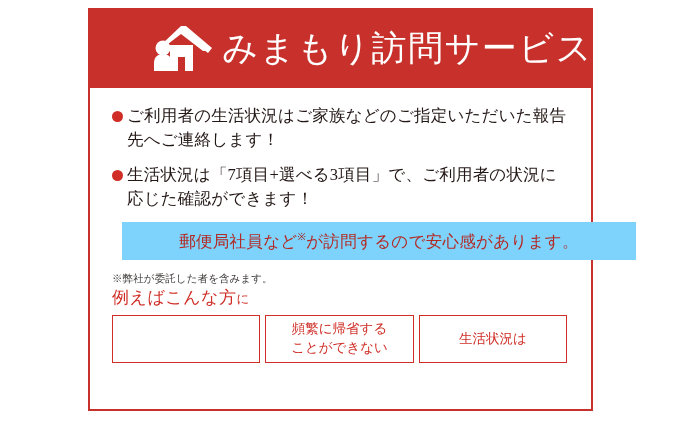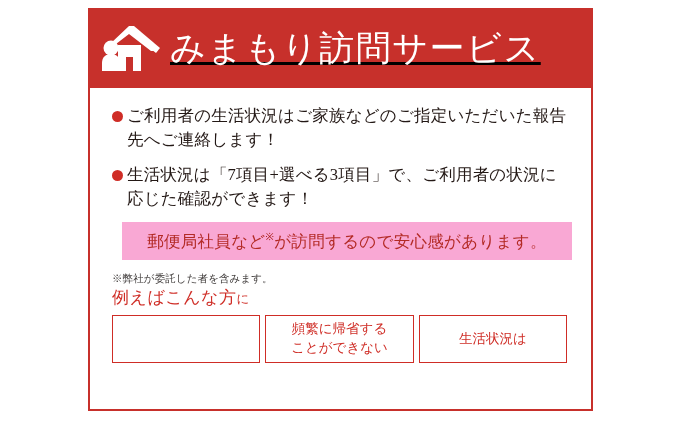--- a/index.html
+++ b/index.html
@@ -36,24 +36,23 @@
   
   .header {
     position: absolute;
     left: 88px;
     top: 8px;
     width: 505px;
     height: 80px;
     background: #c7302b;
     display: flex;
     align-items: center;
-    justify-content: flex-start;
+    justify-content: flex-end;
     box-sizing: border-box;
     padding-left: 10px;
-    text-decoration: underline;
   }
   .header-icon {
     width: 62px;
     height: 52px;
     flex: 0 0 auto;
     margin-right: 10px;
     position: relative;
     top: 1px;
   }
   .header-title {
@@ -107,23 +106,23 @@
   }
   .sup-mark-dark {
     font-size: 10px;
     vertical-align: super;
     color: #a8201c;
   }
 
   
   .highlight {
     margin: 11px 0 0 10px;
-    width: 450px;
+    width: 514px;
     height: 38px;
-    background: #f9a8d4;
+    background: #7dd3fc;
     display: flex;
     align-items: center;
     justify-content: center;
   }
   .highlight-text {
     color: #b32a25;
     font-size: 16.5px;
     letter-spacing: 0.3px;
   }
 

